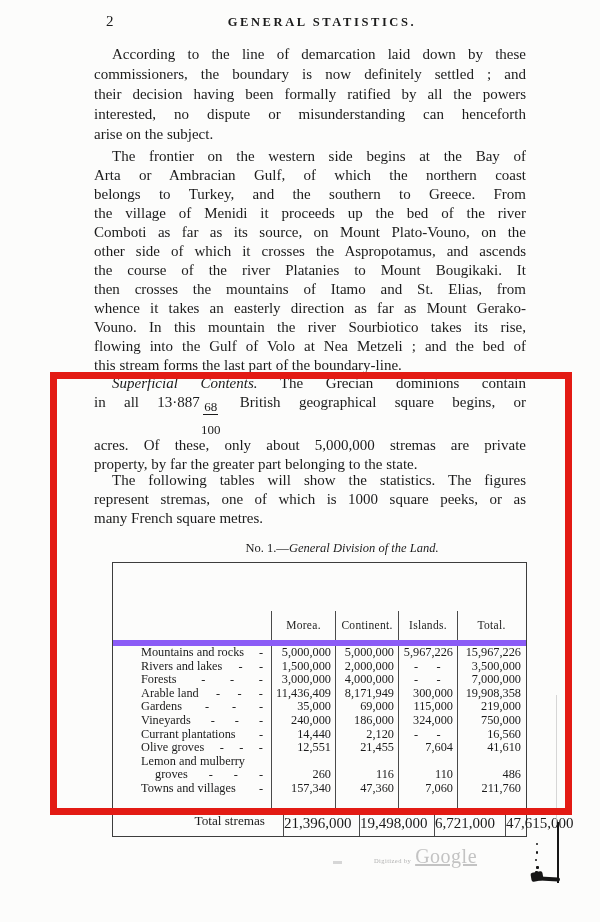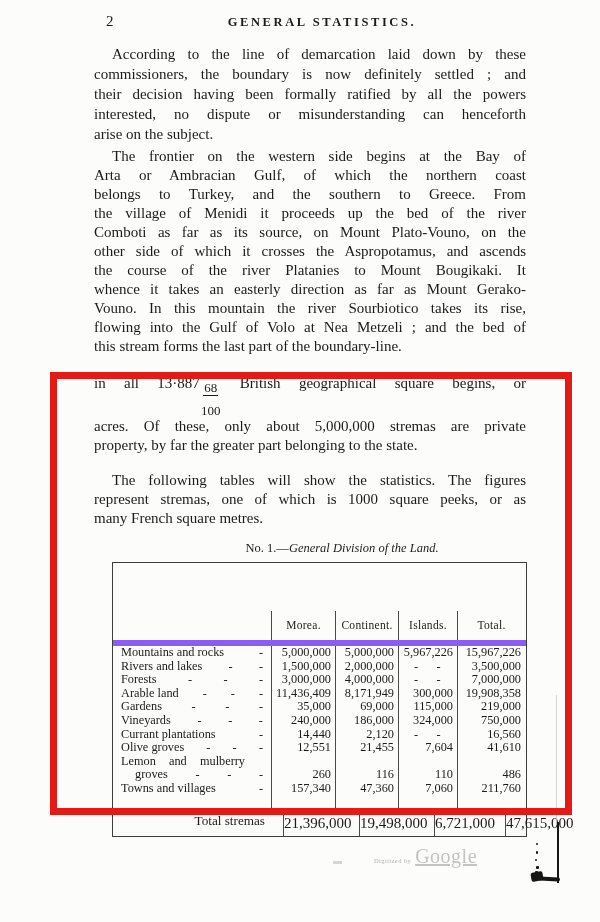--- a/index.html
+++ b/index.html
@@ -27,21 +27,21 @@
   
   .dtable{position:absolute;left:112px;top:562px;width:415px;box-sizing:border-box;
           border:1.5px solid #3d3d3d;background:transparent;}
   .trow{display:grid;grid-template-columns:158px 64px 63px 59px 68px;}
   .c{box-sizing:border-box;overflow:visible;}
   .trow .c + .c{border-left:1px solid #4a4a4a;}
   .head{height:29px;border-bottom:6px solid #8b5cf6;margin-top:48px;}
   .hc{font-size:11.5px;letter-spacing:.3px;text-align:center;line-height:29px;color:#222;}
   .brow{height:13.6px;line-height:13.6px;font-size:12.3px;}
   .lblc{display:flex;align-items:flex-start;justify-content:space-between;
-        padding-left:8px;padding-right:8px;}
+        padding-left:8px;padding-right:8px;margin-left:20px;}
   .lblc.ind2{padding-left:22px;}
   .lbl{white-space:nowrap;}
   .lbl-just{display:block;width:100%;text-align:justify;text-align-last:justify;
             -moz-text-align-last:justify;padding-right:18px;box-sizing:border-box;}
   .num{text-align:right;padding-right:4px;white-space:pre;font-size:12.3px;line-height:13.6px;}
   .gap{height:13px;}
   .footr{height:27px;gap:12px;}
   .foot-label{text-align:right;font-size:13.2px;line-height:24px;padding-right:6px;}
   .fnum{padding:0;}
   .hair{display:block;height:0;border-top:1px solid #555;margin:3px 2px 2px 4px;}
@@ -85,27 +85,29 @@
   </div>
 
   <div id="p2" class="para p2">
     <div class="ln ind">The frontier on the western side begins at the Bay of</div>
     <div class="ln">Arta or Ambracian Gulf, of which the northern coast</div>
     <div class="ln">belongs to Turkey, and the southern to Greece.  From</div>
     <div class="ln">the village of Menidi it proceeds up the bed of the river</div>
     <div class="ln">Comboti as far as its source, on Mount Plato-Vouno, on the</div>
     <div class="ln">other side of which it crosses the Aspropotamus, and ascends</div>
     <div class="ln">the course of the river Platanies to Mount Bougikaki.  It</div>
+    <div class="ln">then crosses the mountains of Itamo and St. Elias, from</div>
     <div class="ln">whence it takes an easterly direction as far as Mount Gerako-</div>
     <div class="ln">Vouno.  In this mountain the river Sourbiotico takes its rise,</div>
     <div class="ln">flowing into the Gulf of Volo at Nea Metzeli ; and the bed of</div>
     <div class="ln last">this stream forms the last part of the boundary-line.</div>
   </div>
 
   <div id="p3" class="para p3">
+    <div class="ln ind"><i>Superficial Contents.</i> <span>The Grecian dominions contain</span></div>
     <div class="ln"><span>in all 13·887</span><span class="frac">
           <span class="fn">68</span>
           <span class="fd">100</span>
         </span> <span>British geographical square begins, or</span></div>
     <div class="ln">acres.  Of these, only about 5,000,000 stremas are private</div>
     <div class="ln last">property, by far the greater part belonging to the state.</div>
   </div>
 
   <div id="p4" class="para p4">
     <div class="ln ind">The following tables will show the statistics.  The figures</div>

